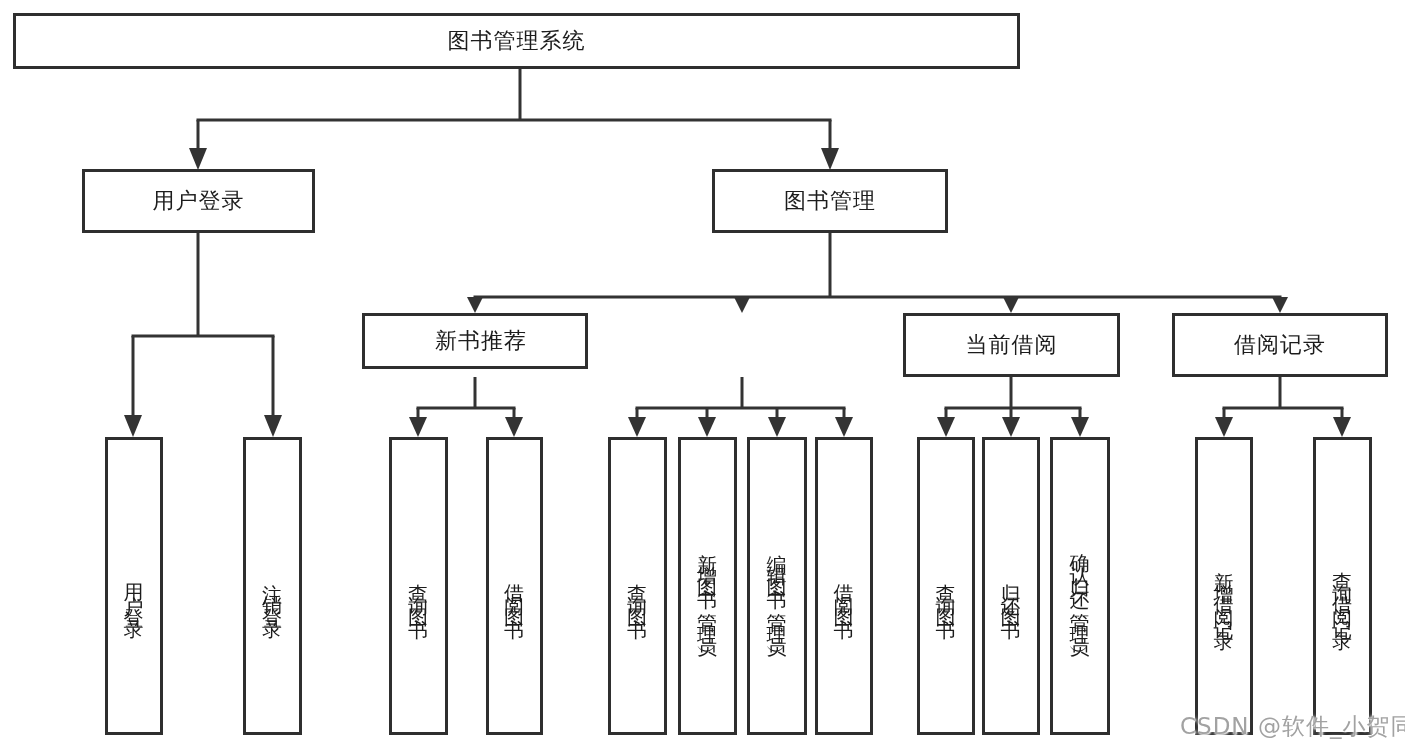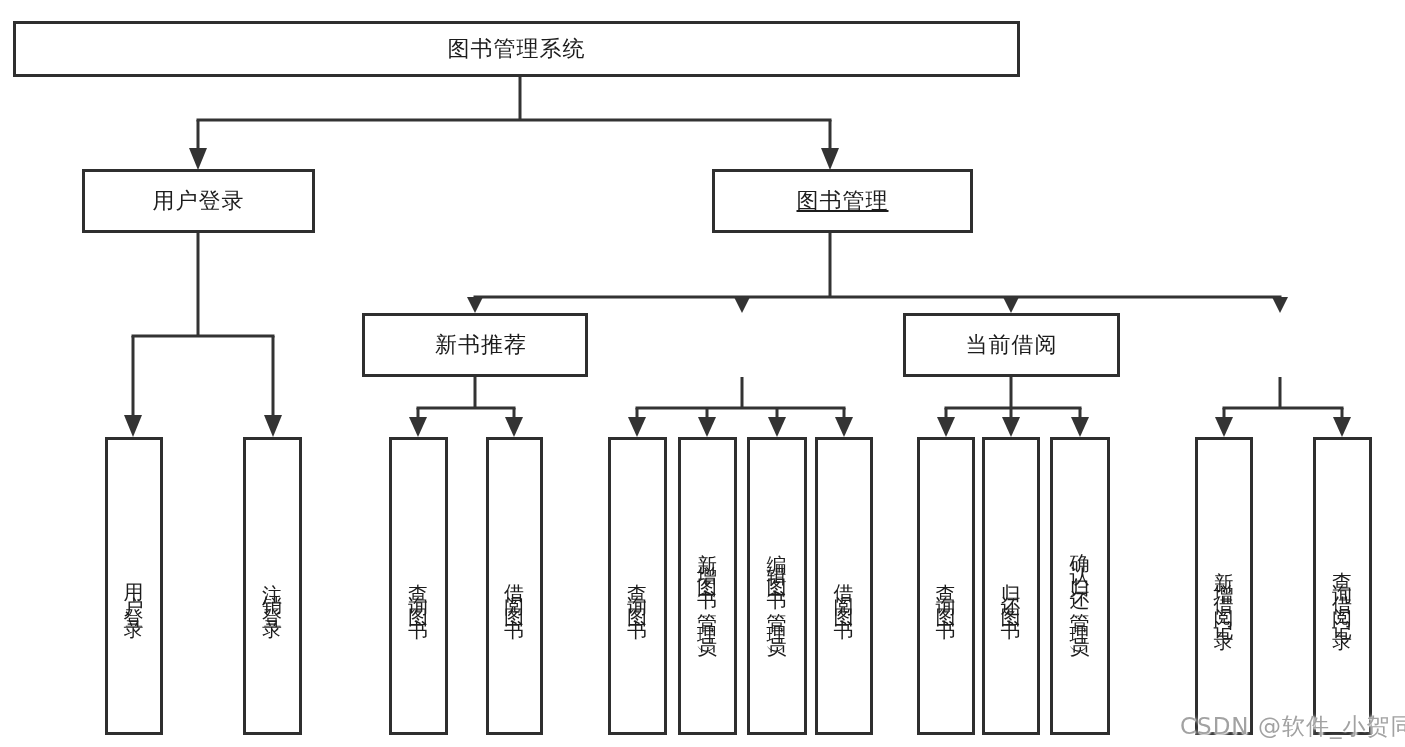--- a/index.html
+++ b/index.html
@@ -113,43 +113,46 @@
     <g>
       <line x1="1280" y1="377" x2="1280" y2="409"></line>
       <line x1="1222.5" y1="408" x2="1343.5" y2="408"></line>
       <line x1="1224" y1="408" x2="1224" y2="419"></line>
       <polygon points="1215,417 1233,417 1224,437"></polygon>
       <line x1="1342" y1="408" x2="1342" y2="419"></line>
       <polygon points="1333,417 1351,417 1342,437"></polygon>
     </g>
   </svg>
 
-  <div class="box hbox" style="left:13px; top:21px; width:1007px; height:56px;">
+  <div class="box hbox" style="left:13px; top:13px; width:1007px; height:56px;">
     <span>图书管理系统</span>
   </div>
 
   <div class="box hbox" style="left:82px; top:169px; width:233px; height:64px;">
     <span>用户登录</span>
   </div>
-  <div class="box hbox" style="left:712px; top:169px; width:261px; height:64px;text-decoration:underline;">
+  <div class="box hbox" style="left:712px; top:169px; width:236px; height:64px;">
     <span>图书管理</span>
   </div>
 
   <div class="box vbox" style="left:105px; top:437px; width:58px; height:298px;">
     <span class="vtext">用户登录</span>
   </div>
   <div class="box vbox" style="left:243px; top:437px; width:59px; height:298px;">
     <span class="vtext">注销登录</span>
   </div>
 
-  <div class="box hbox" style="left:362px; top:313px; width:226px; height:64px;padding-left:12px;">
+  <div class="box hbox" style="left:362px; top:313px; width:226px; height:56px;padding-left:12px;">
     <span>新书推荐</span>
   </div>
   <div class="box hbox" style="left:903px; top:313px; width:217px; height:64px;text-align:center;">
     <span>当前借阅</span>
+  </div>
+  <div class="box hbox" style="left:1172px; top:313px; width:216px; height:64px;">
+    <span>借阅记录</span>
   </div>
 
   <div class="box vbox" style="left:389px; top:437px; width:59px; height:298px;">
     <span class="vtext">查询图书</span>
   </div>
   <div class="box vbox" style="left:486px; top:437px; width:57px; height:298px;">
     <span class="vtext">借阅图书</span>
   </div>
 
   <div class="box vbox" style="left:608px; top:437px; width:59px; height:298px;">

